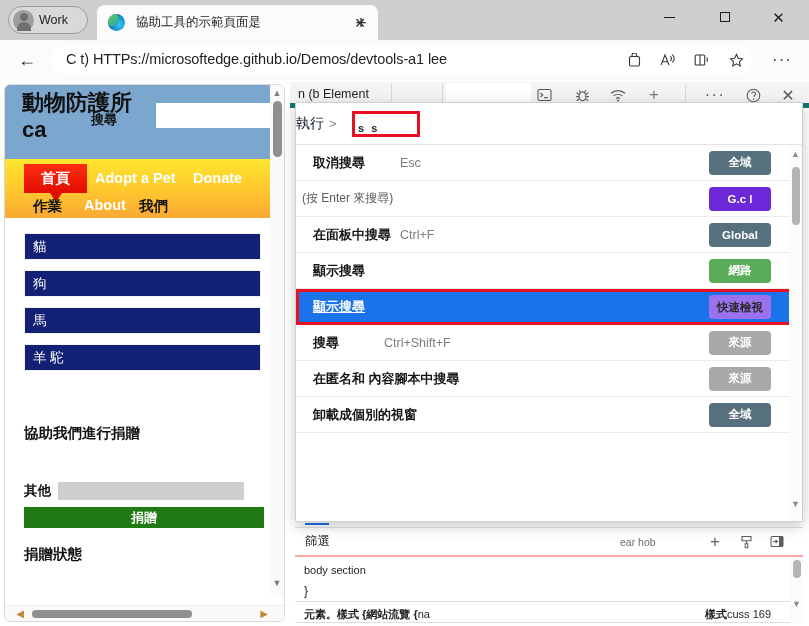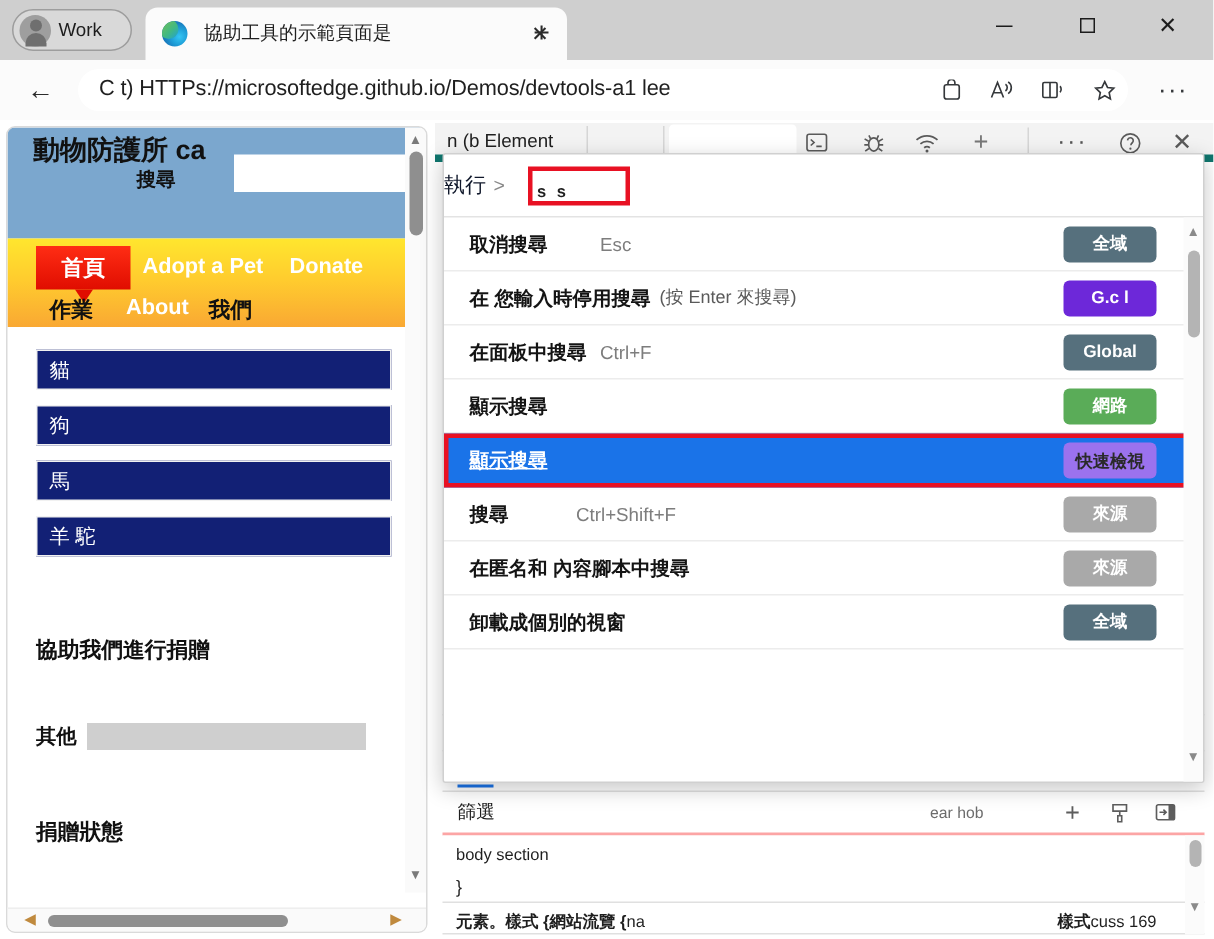--- a/index.html
+++ b/index.html
@@ -132,21 +132,21 @@
     border: 1px solid #dadada;
     border-radius: 6px;
     overflow: hidden;
   }
   .site-header {
     position: absolute; left: 0; top: 0; width: 275px; height: 74px;
     background: #7ba7ce;
   }
   .site-title {
     position: absolute; left: 17px; top: 4px;
-    font-size: 18px; font-weight: 700; color: #111;
+    font-size: 22px; font-weight: 700; color: #111;
     line-height: 1.23; width: 130px;
   }
   .site-search-label {
     position: absolute; left: 86px; top: 26px;
     font-size: 13px; color: #111; font-weight: 700;
   }
   .site-search-input {
     position: absolute; left: 151px; top: 18px;
     width: 124px; height: 25px;
     background: #ffffff; border: none;
@@ -522,20 +522,21 @@
       <div class="animal-row">狗</div>
       <div class="animal-row">馬</div>
       <div class="animal-row">羊 駝</div>
     </div>
 
     <div class="donate-head">協助我們進行捐贈</div>
     <div class="other-row">
       <span class="other-label">其他</span>
       <input class="other-input" type="text" value="" style="">
     </div>
+    <div class="donate-btn">捐贈</div>
     <div class="donate-status">捐贈狀態</div>
 
     <div class="pg-vscroll">
       <div class="pg-varrow up">▲</div>
       <div class="pg-vthumb"></div>
       <div class="pg-varrow down">▼</div>
     </div>
     <div class="pg-hscroll">
       <div class="pg-harrow left">◀</div>
       <div class="pg-hthumb"></div>
@@ -647,21 +648,20 @@
 
       <div class="cmd-list">
 
         <div class="cmd-row">
           <span class="cmd-title">取消搜尋</span>
           <span class="cmd-short">Esc</span>
           <span class="cmd-badge" style="background:#56707d">全域</span>
         </div>
 
         <div class="cmd-row">
-          <span class="cmd-title">在 您輸入時停用搜尋</span>
           <span class="cmd-sub">(按 Enter 來搜尋)</span>
           <span class="cmd-badge" style="background:#6d28d9">G.c    l</span>
         </div>
 
         <div class="cmd-row">
           <span class="cmd-title">在面板中搜尋</span>
           <span class="cmd-short">Ctrl+F</span>
           <span class="cmd-badge" style="background:#56707d">Global</span>
         </div>
 

